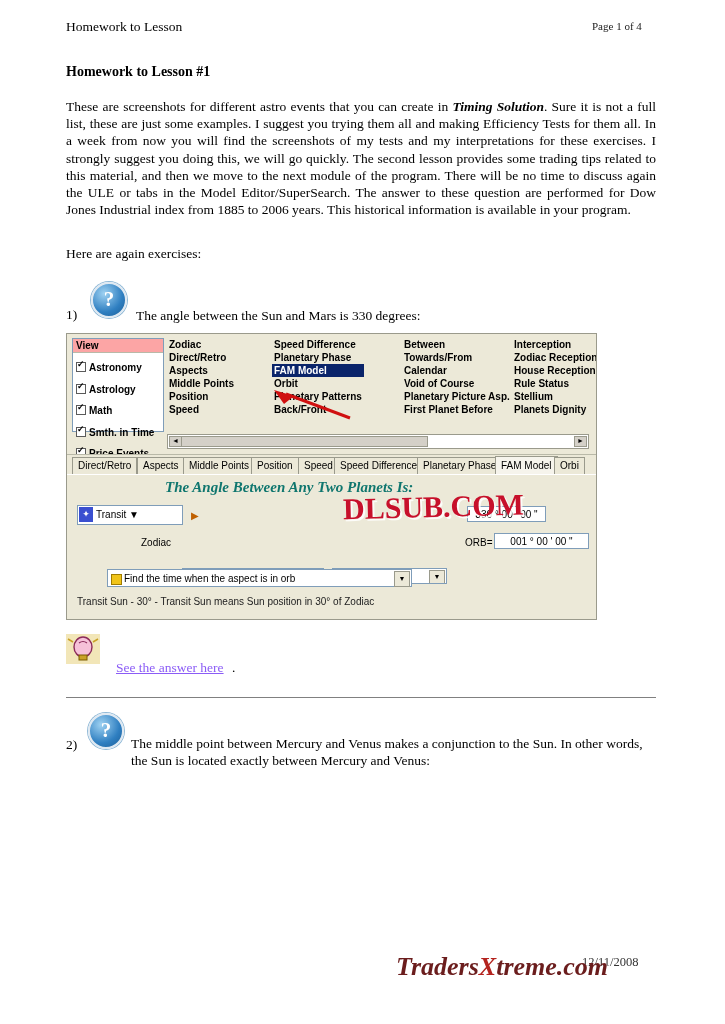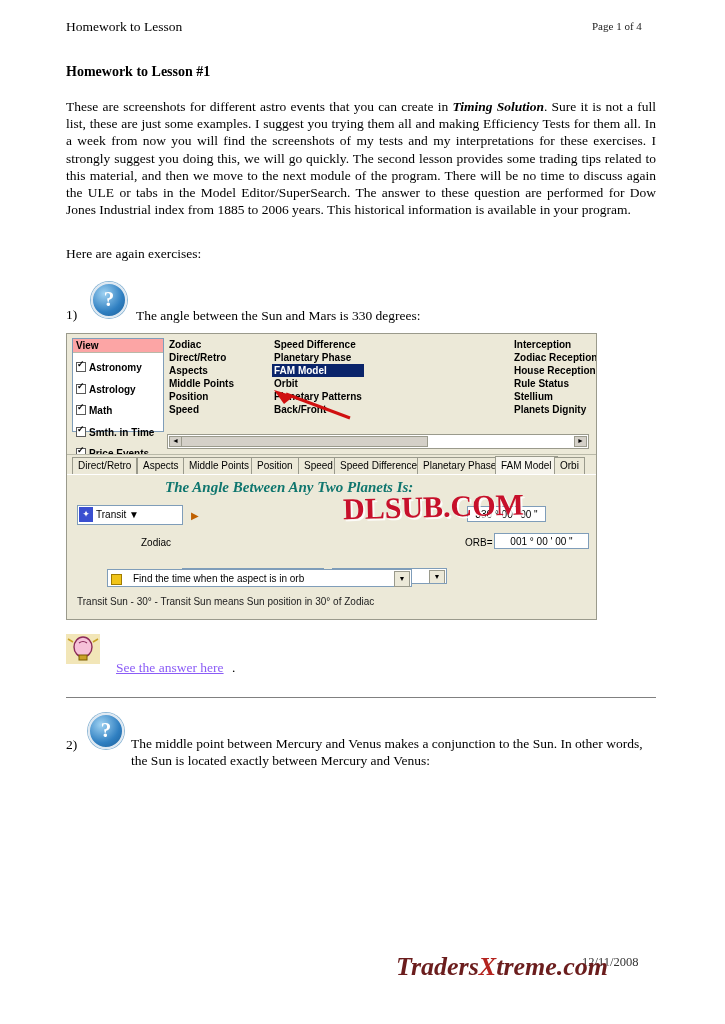--- a/index.html
+++ b/index.html
@@ -315,21 +315,21 @@
     box-sizing: border-box;
   }
   .wide-opt {
     position: absolute;
     left: 40px; top: 94px;
     width: 305px; height: 18px;
     background: #ffffff;
     border: 1px solid #7f9db9;
     font-size: 10px;
     line-height: 17px;
-    padding-left: 25px;
+    padding-left: 16px;
     box-sizing: border-box;
   }
   .wide-opt .mark {
     position: absolute;
     left: 3px; top: 4px;
     width: 9px; height: 9px;
     background: #f0c419;
     border: 1px solid #a07c00;
   }
   .wide-opt .drop2 {
@@ -458,20 +458,28 @@
           <div class="mitem">Speed</div>
         </div>
         <div class="mcol" style="left:105px;">
           <div class="mitem">Speed Difference</div>
           <div class="mitem">Planetary Phase</div>
           <div class="mitem sel">FAM Model</div>
           <div class="mitem">Orbit</div>
           <div class="mitem">Planetary Patterns</div>
           <div class="mitem">Back/Front</div>
         </div>
+        <div class="mcol" style="left:235px;">
+          <div class="mitem">Between</div>
+          <div class="mitem">Towards/From</div>
+          <div class="mitem">Calendar</div>
+          <div class="mitem">Void of Course</div>
+          <div class="mitem">Planetary Picture Asp.</div>
+          <div class="mitem">First Planet Before</div>
+        </div>
         <div class="mcol" style="left:345px;">
           <div class="mitem">Interception</div>
           <div class="mitem">Zodiac Reception</div>
           <div class="mitem">House Reception</div>
           <div class="mitem">Rule Status</div>
           <div class="mitem">Stellium</div>
           <div class="mitem">Planets Dignity</div>
         </div>
       </div>
 

